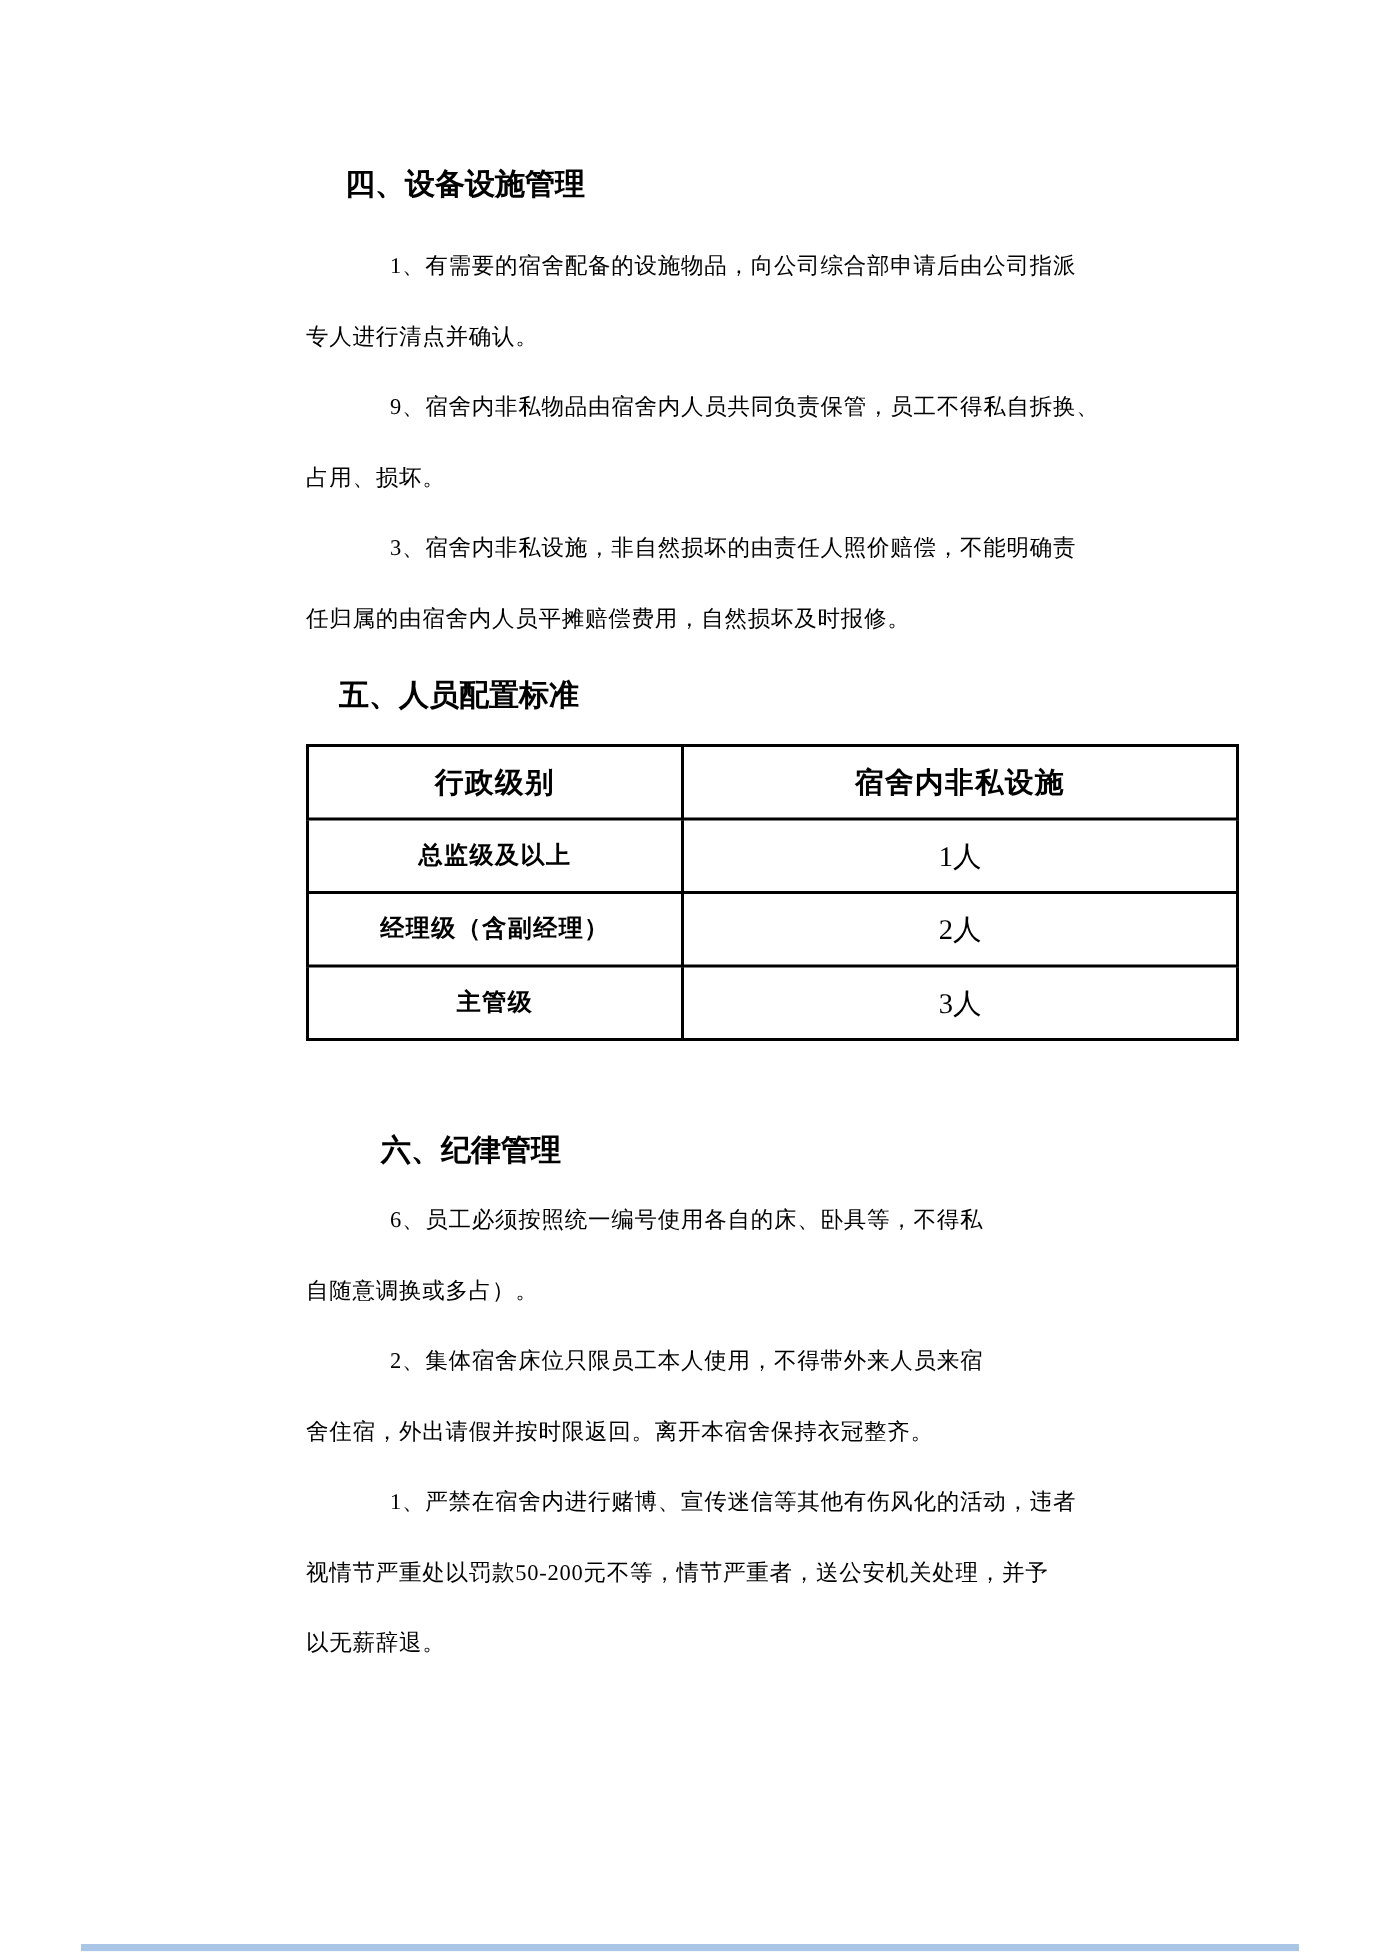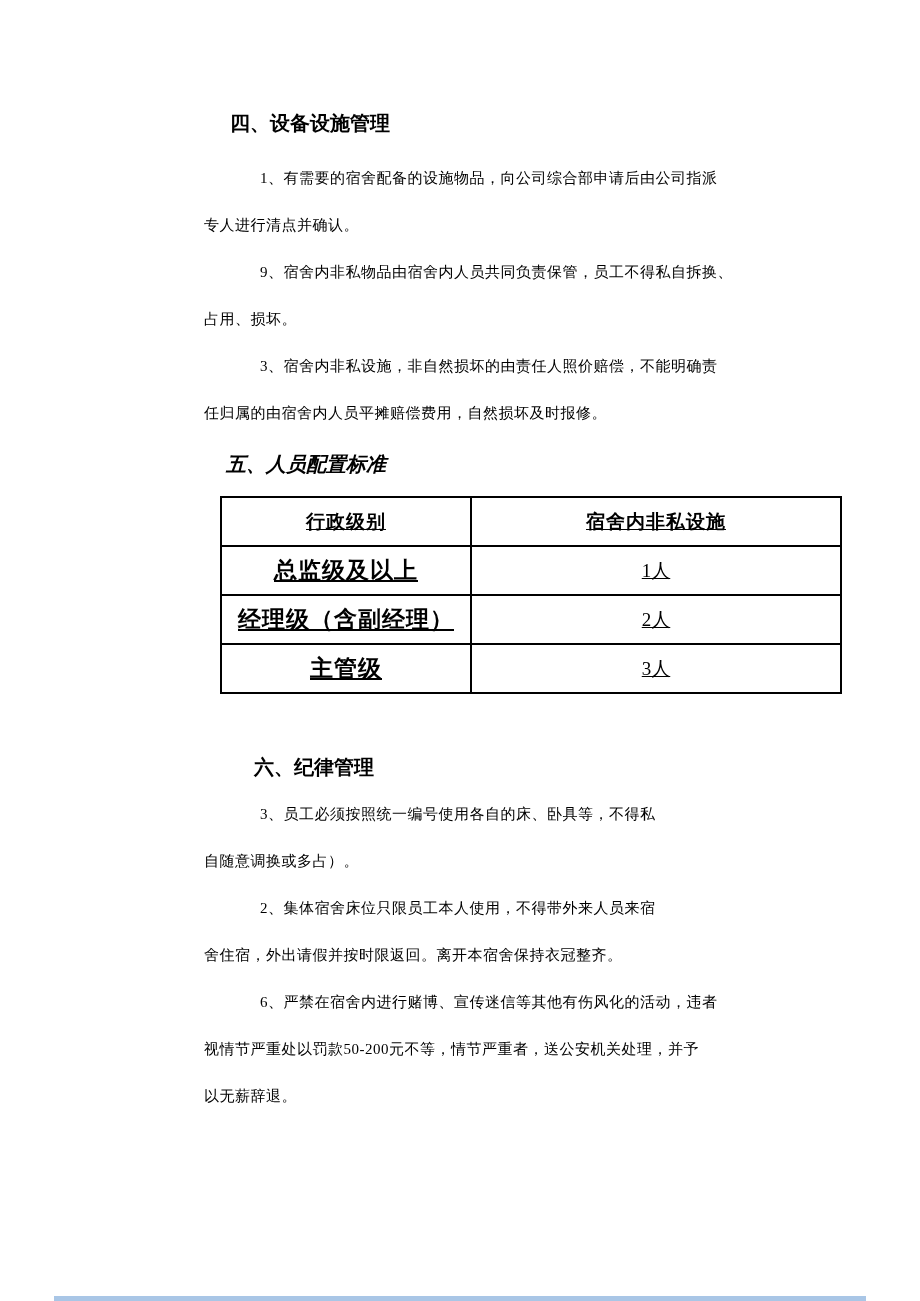--- a/index.html
+++ b/index.html
@@ -19,51 +19,50 @@
   .content {
     padding: 100px 148px 0 150px;
   }
   .section-heading {
     font-size: 20px;
     font-weight: bold;
     line-height: 47px;
     white-space: pre;
   }
   .heading-equipment { padding-left: 26px; margin-bottom: 8px; }
-  .heading-quota    { padding-left: 22px; margin-top: 4px; font-style: italic; }
+  .heading-quota    { padding-left: 22px; margin-top: 4px; }
   .heading-discipline { padding-left: 50px; margin-top: 50px; }
   .para {
     font-size: 15px;
     line-height: 47px;
     white-space: pre;
     text-indent: 56px;
     letter-spacing: 0.5px;
   }
   .quota-table {
     border-collapse: collapse;
     table-layout: fixed;
     width: 620px;
-    margin: 8px 0 0 16px;
+    margin: 8px 0 0 0;
     text-align: center;
-    text-decoration: underline;
   }
   .quota-table th, .quota-table td {
     border: 2px solid #000000;
     height: 49px;
     vertical-align: middle;
   }
   .quota-table col.col-level { width: 250px; }
   .quota-table col.col-count { width: 370px; }
   .quota-table th {
     font-size: 19px;
     font-weight: bold;
     letter-spacing: 1px;
   }
   .quota-table td.level-cell {
-    font-size: 23px;
+    font-size: 16px;
     font-weight: bold;
     letter-spacing: 1px;
   }
   .quota-table td.count-cell {
     font-size: 19px;
     font-weight: normal;
   }
   .bottom-edge {
     position: absolute;
     left: 0;
@@ -110,24 +109,24 @@
           <td class="count-cell">2人</td>
         </tr>
         <tr>
           <td class="level-cell">主管级</td>
           <td class="count-cell">3人</td>
         </tr>
       </tbody>
     </table>
 
     <h2 class="section-heading heading-discipline">六、纪律管理</h2>
-    <p class="para">3、员工必须按照统一编号使用各自的床、卧具等，不得私
+    <p class="para">6、员工必须按照统一编号使用各自的床、卧具等，不得私
 自随意调换或多占）。</p>
     <p class="para">2、集体宿舍床位只限员工本人使用，不得带外来人员来宿
 舍住宿，外出请假并按时限返回。离开本宿舍保持衣冠整齐。</p>
-    <p class="para">6、严禁在宿舍内进行赌博、宣传迷信等其他有伤风化的活动，违者
+    <p class="para">1、严禁在宿舍内进行赌博、宣传迷信等其他有伤风化的活动，违者
 视情节严重处以罚款50-200元不等，情节严重者，送公安机关处理，并予
 以无薪辞退。</p>
 
   </div>
 
   <div class="bottom-edge"></div>
 </div>
 
 </body></html>

